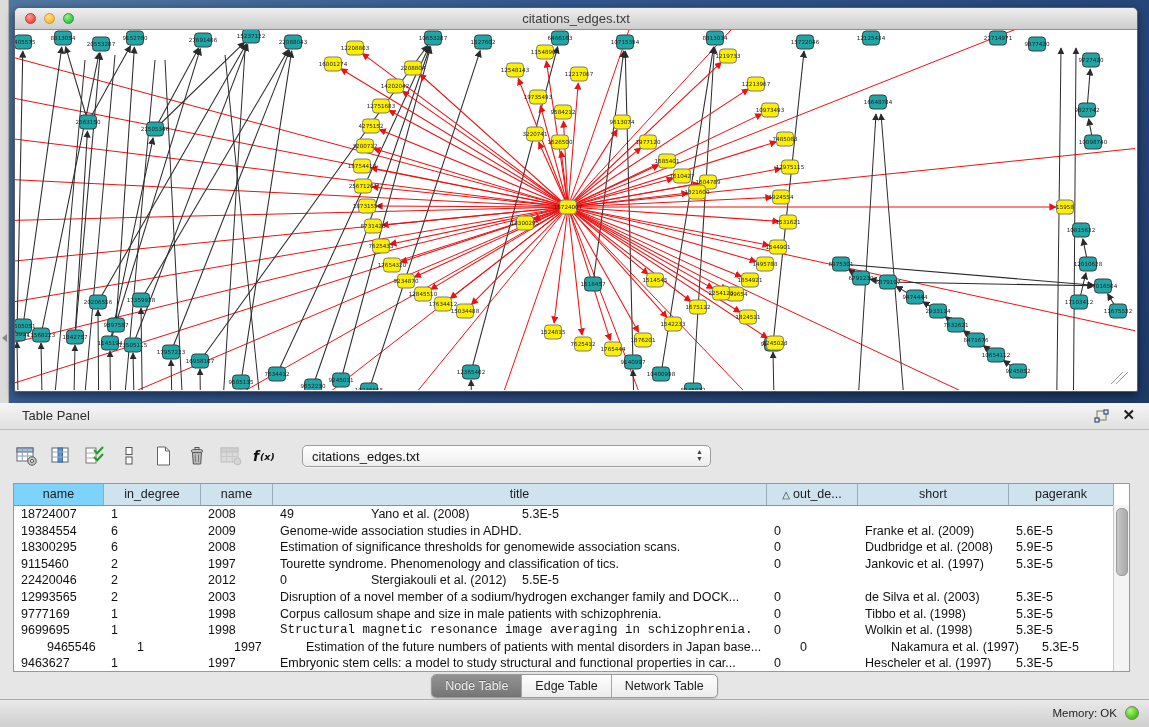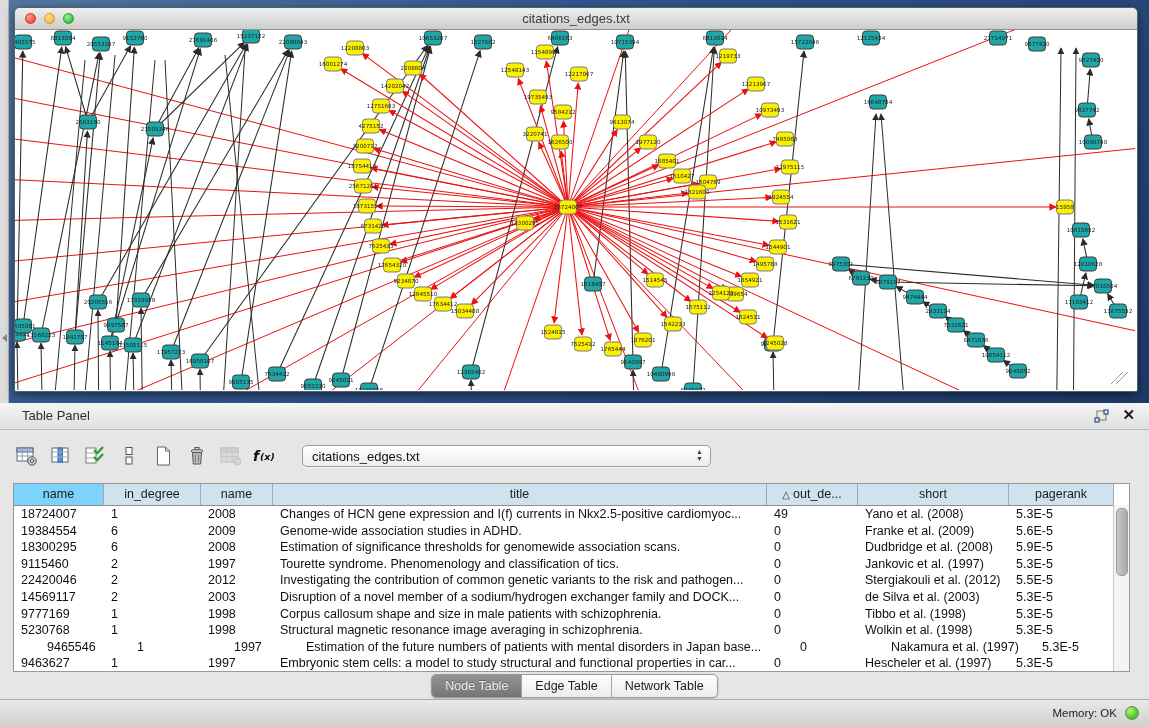--- a/index.html
+++ b/index.html
@@ -565,21 +565,20 @@
         <div class="th" style="width: 494px;"><span>title</span></div>
         <div class="th" style="width: 91px;"><span class="sort-arrow">△</span><span>out_de...</span></div>
         <div class="th" style="width: 151px;"><span>short</span></div>
         <div class="th" style="width: 105px;"><span>pagerank</span></div>
       </div>
     <div class="tbody" id="tbody">
         <div class="tr">
           <div class="td" style="width: 90px;">18724007</div>
           <div class="td" style="width: 97px;">1</div>
           <div class="td" style="width: 72px;">2008</div>
-          <div class="td" style="width: 494px;">Changes of HCN gene expression and I(f) currents in Nkx2.5-positive cardiomyoc...</div>
           <div class="td" style="width: 91px;">49</div>
           <div class="td" style="width: 151px;">Yano et al. (2008)</div>
           <div class="td" style="width: 105px;">5.3E-5</div>
         </div>
         <div class="tr">
           <div class="td" style="width: 90px;">19384554</div>
           <div class="td" style="width: 97px;">6</div>
           <div class="td" style="width: 72px;">2009</div>
           <div class="td" style="width: 494px;">Genome-wide association studies in ADHD.</div>
           <div class="td" style="width: 91px;">0</div>
@@ -601,48 +600,47 @@
           <div class="td" style="width: 72px;">1997</div>
           <div class="td" style="width: 494px;">Tourette syndrome. Phenomenology and classification of tics.</div>
           <div class="td" style="width: 91px;">0</div>
           <div class="td" style="width: 151px;">Jankovic et al. (1997)</div>
           <div class="td" style="width: 105px;">5.3E-5</div>
         </div>
         <div class="tr">
           <div class="td" style="width: 90px;">22420046</div>
           <div class="td" style="width: 97px;">2</div>
           <div class="td" style="width: 72px;">2012</div>
-          <div class="td" style="width: 494px;">Investigating the contribution of common genetic variants to the risk and pathogen...</div>
           <div class="td" style="width: 91px;">0</div>
           <div class="td" style="width: 151px;">Stergiakouli et al. (2012)</div>
           <div class="td" style="width: 105px;">5.5E-5</div>
         </div>
         <div class="tr">
-          <div class="td" style="width: 90px;">14569117</div>
+          <div class="td" style="width: 90px;">12993565</div>
           <div class="td" style="width: 97px;">2</div>
           <div class="td" style="width: 72px;">2003</div>
           <div class="td" style="width: 494px;">Disruption of a novel member of a sodium/hydrogen exchanger family and DOCK...</div>
           <div class="td" style="width: 91px;">0</div>
           <div class="td" style="width: 151px;">de Silva et al. (2003)</div>
           <div class="td" style="width: 105px;">5.3E-5</div>
         </div>
         <div class="tr">
           <div class="td" style="width: 90px;">9777169</div>
           <div class="td" style="width: 97px;">1</div>
           <div class="td" style="width: 72px;">1998</div>
           <div class="td" style="width: 494px;">Corpus callosum shape and size in male patients with schizophrenia.</div>
           <div class="td" style="width: 91px;">0</div>
           <div class="td" style="width: 151px;">Tibbo et al. (1998)</div>
           <div class="td" style="width: 105px;">5.3E-5</div>
         </div>
         <div class="tr">
-          <div class="td" style="width: 90px;">5230768</div>
+          <div class="td" style="width: 90px;">9699695</div>
           <div class="td" style="width: 97px;">1</div>
           <div class="td" style="width: 72px;">1998</div>
-          <div class="td" style="width: 494px;">Structural magnetic resonance image averaging in schizophrenia.</div>
+          <div class="td" style="width: 494px; font-family: Liberation Mono, monospace;">Structural magnetic resonance image averaging in schizophrenia.</div>
           <div class="td" style="width: 91px;">0</div>
           <div class="td" style="width: 151px;">Wolkin et al. (1998)</div>
           <div class="td" style="width: 105px;">5.3E-5</div>
         </div>
         <div class="tr">
           <div class="td" style="width: 90px; margin-left: 26px;">9465546</div>
           <div class="td" style="width: 97px;">1</div>
           <div class="td" style="width: 72px;">1997</div>
           <div class="td" style="width: 494px;">Estimation of the future numbers of patients with mental disorders in Japan base...</div>
           <div class="td" style="width: 91px;">0</div>

